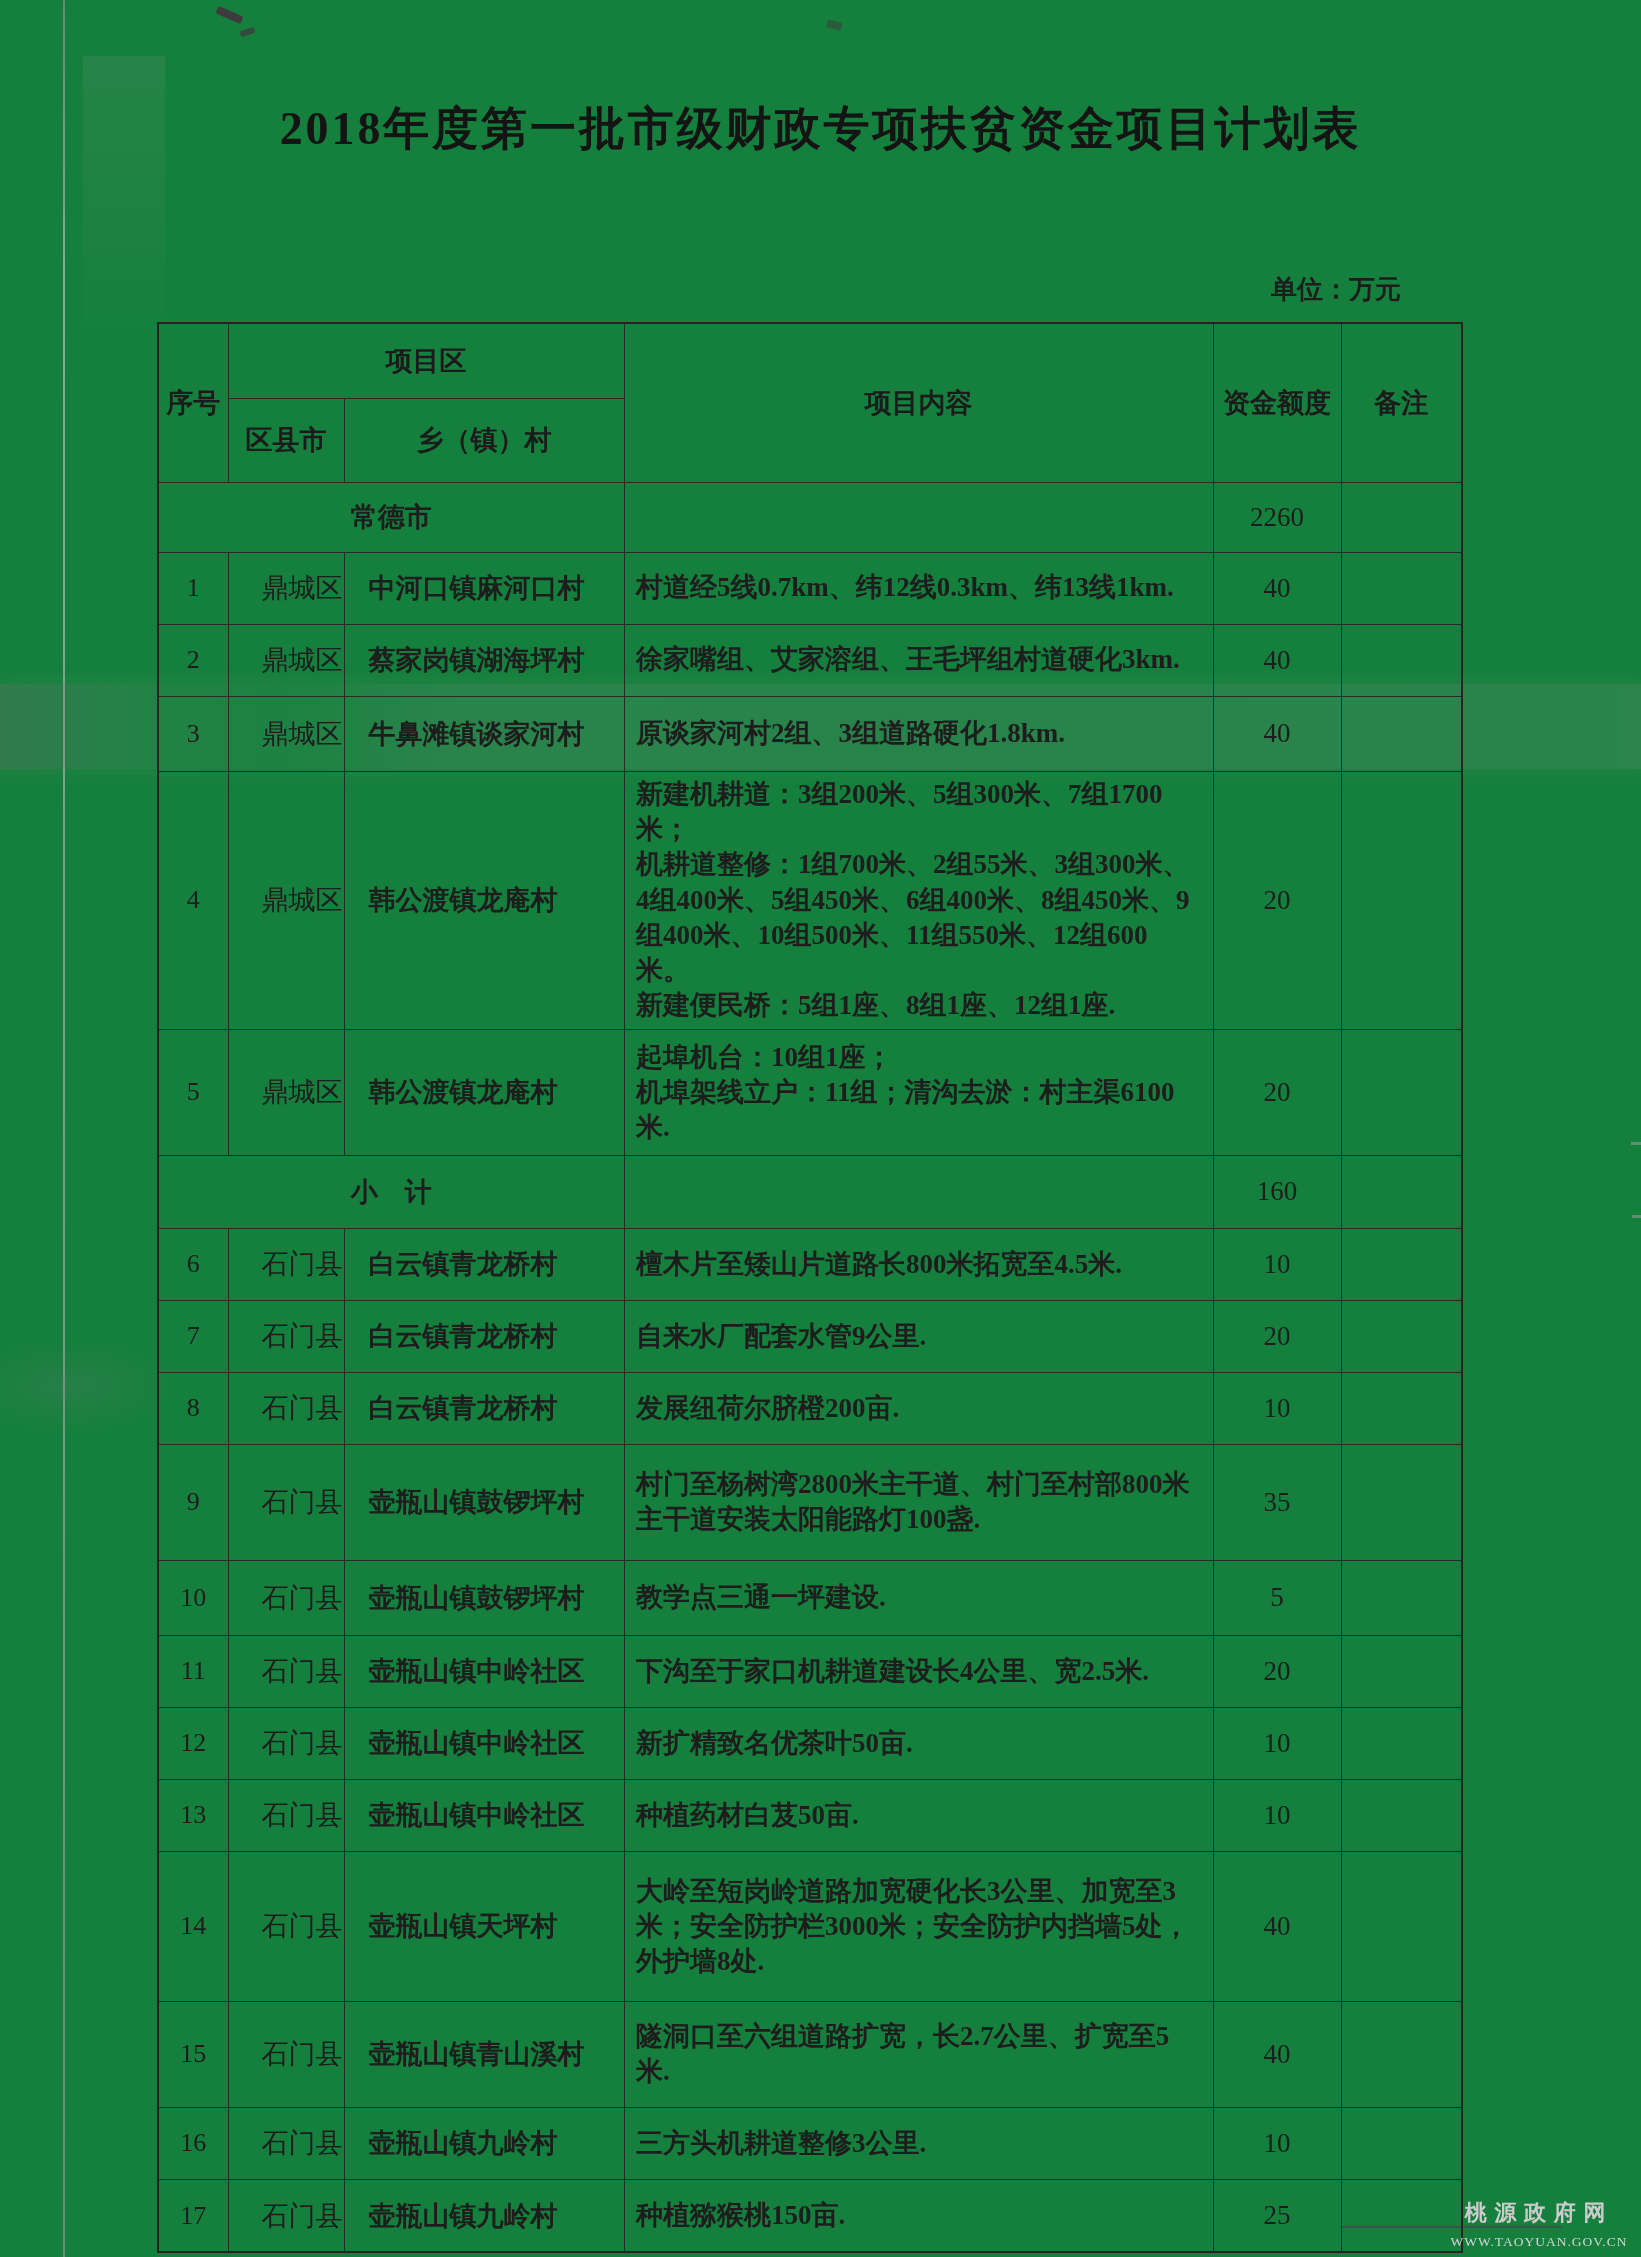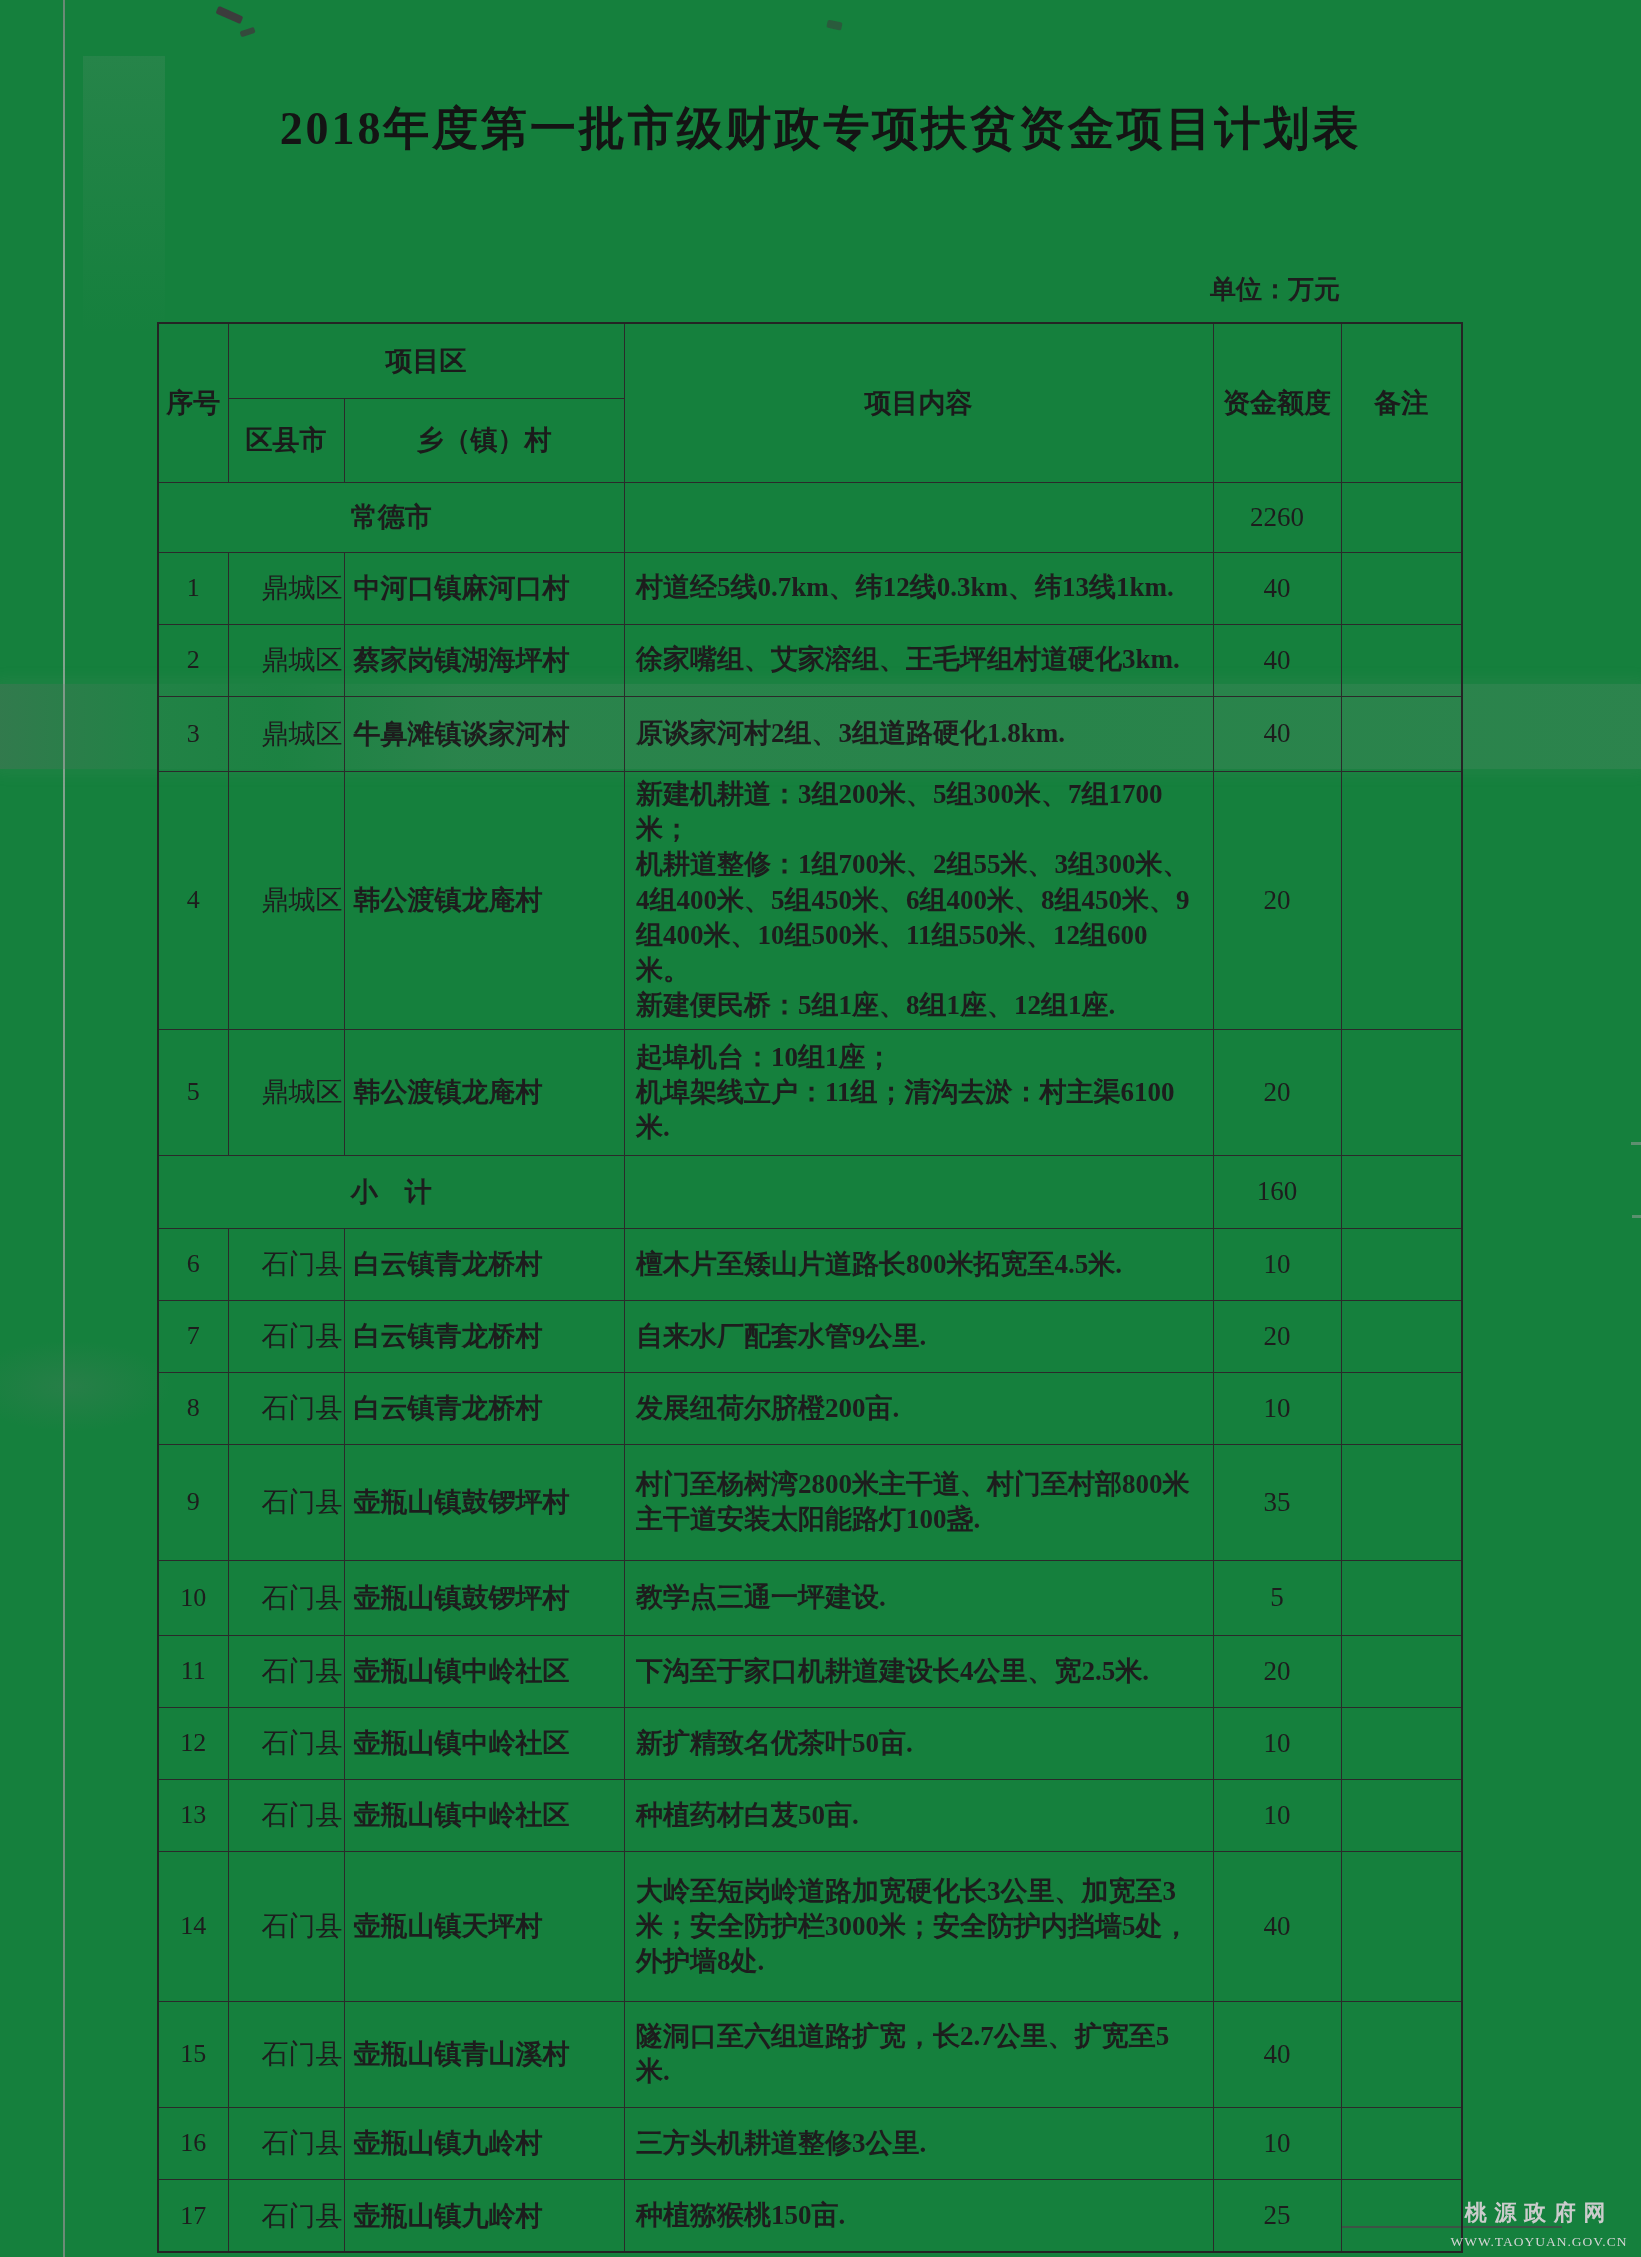--- a/index.html
+++ b/index.html
@@ -6,35 +6,35 @@
   .page{
     position:relative;width:1641px;height:2257px;margin:0 auto;
     background:#15803d;overflow:hidden;
     font-family:"Liberation Serif","DejaVu Serif",serif;color:#1d1d1d;
   }
   
   .title{
     position:absolute;left:0;right:0;top:98px;text-align:center;
     font-size:46px;font-weight:bold;letter-spacing:2.9px;color:#141414;
   }
-  .unit{position:absolute;left:1210px;top:272px;font-size:26px;font-weight:600;}
+  .unit{position:absolute;left:1271px;top:272px;font-size:26px;font-weight:600;}
   
   table.doc{
     position:absolute;left:157px;top:322px;width:1303px;
     border-collapse:collapse;table-layout:fixed;
   }
   table.doc{border:2.9px solid #242424;}
   table.doc th,table.doc td{border:1.9px solid #2a2a2a;overflow:hidden;}
   table.doc th{font-size:27px;font-weight:700;text-align:center;color:#1b1b1b;}
   thead tr:nth-child(1){height:75px;}
   thead tr:nth-child(2){height:84px;}
   td{font-size:27px;vertical-align:middle;}
   .c-seq{text-align:center;font-weight:400;font-size:26px;}
   .c-district{text-align:right;font-weight:400;padding-left:24px;}
-  .c-township{text-align:left;padding-left:9px;font-weight:600;}
+  .c-township{text-align:left;padding-left:24px;font-weight:600;}
   .c-content{
     text-align:left;padding:5.8px 13.5px 5.8px 11.6px;line-height:1.3;
     white-space:pre-wrap;font-weight:600;
   }
   .c-amount{text-align:center;font-weight:400;font-size:27px;}
   .c-remark{}
   .c-group{text-align:center;font-weight:600;}
   tbody tr:nth-child(1){height:70px;}
   tbody tr:nth-child(2),tbody tr:nth-child(3){height:72px;}
   tbody tr:nth-child(4){height:75px;}

